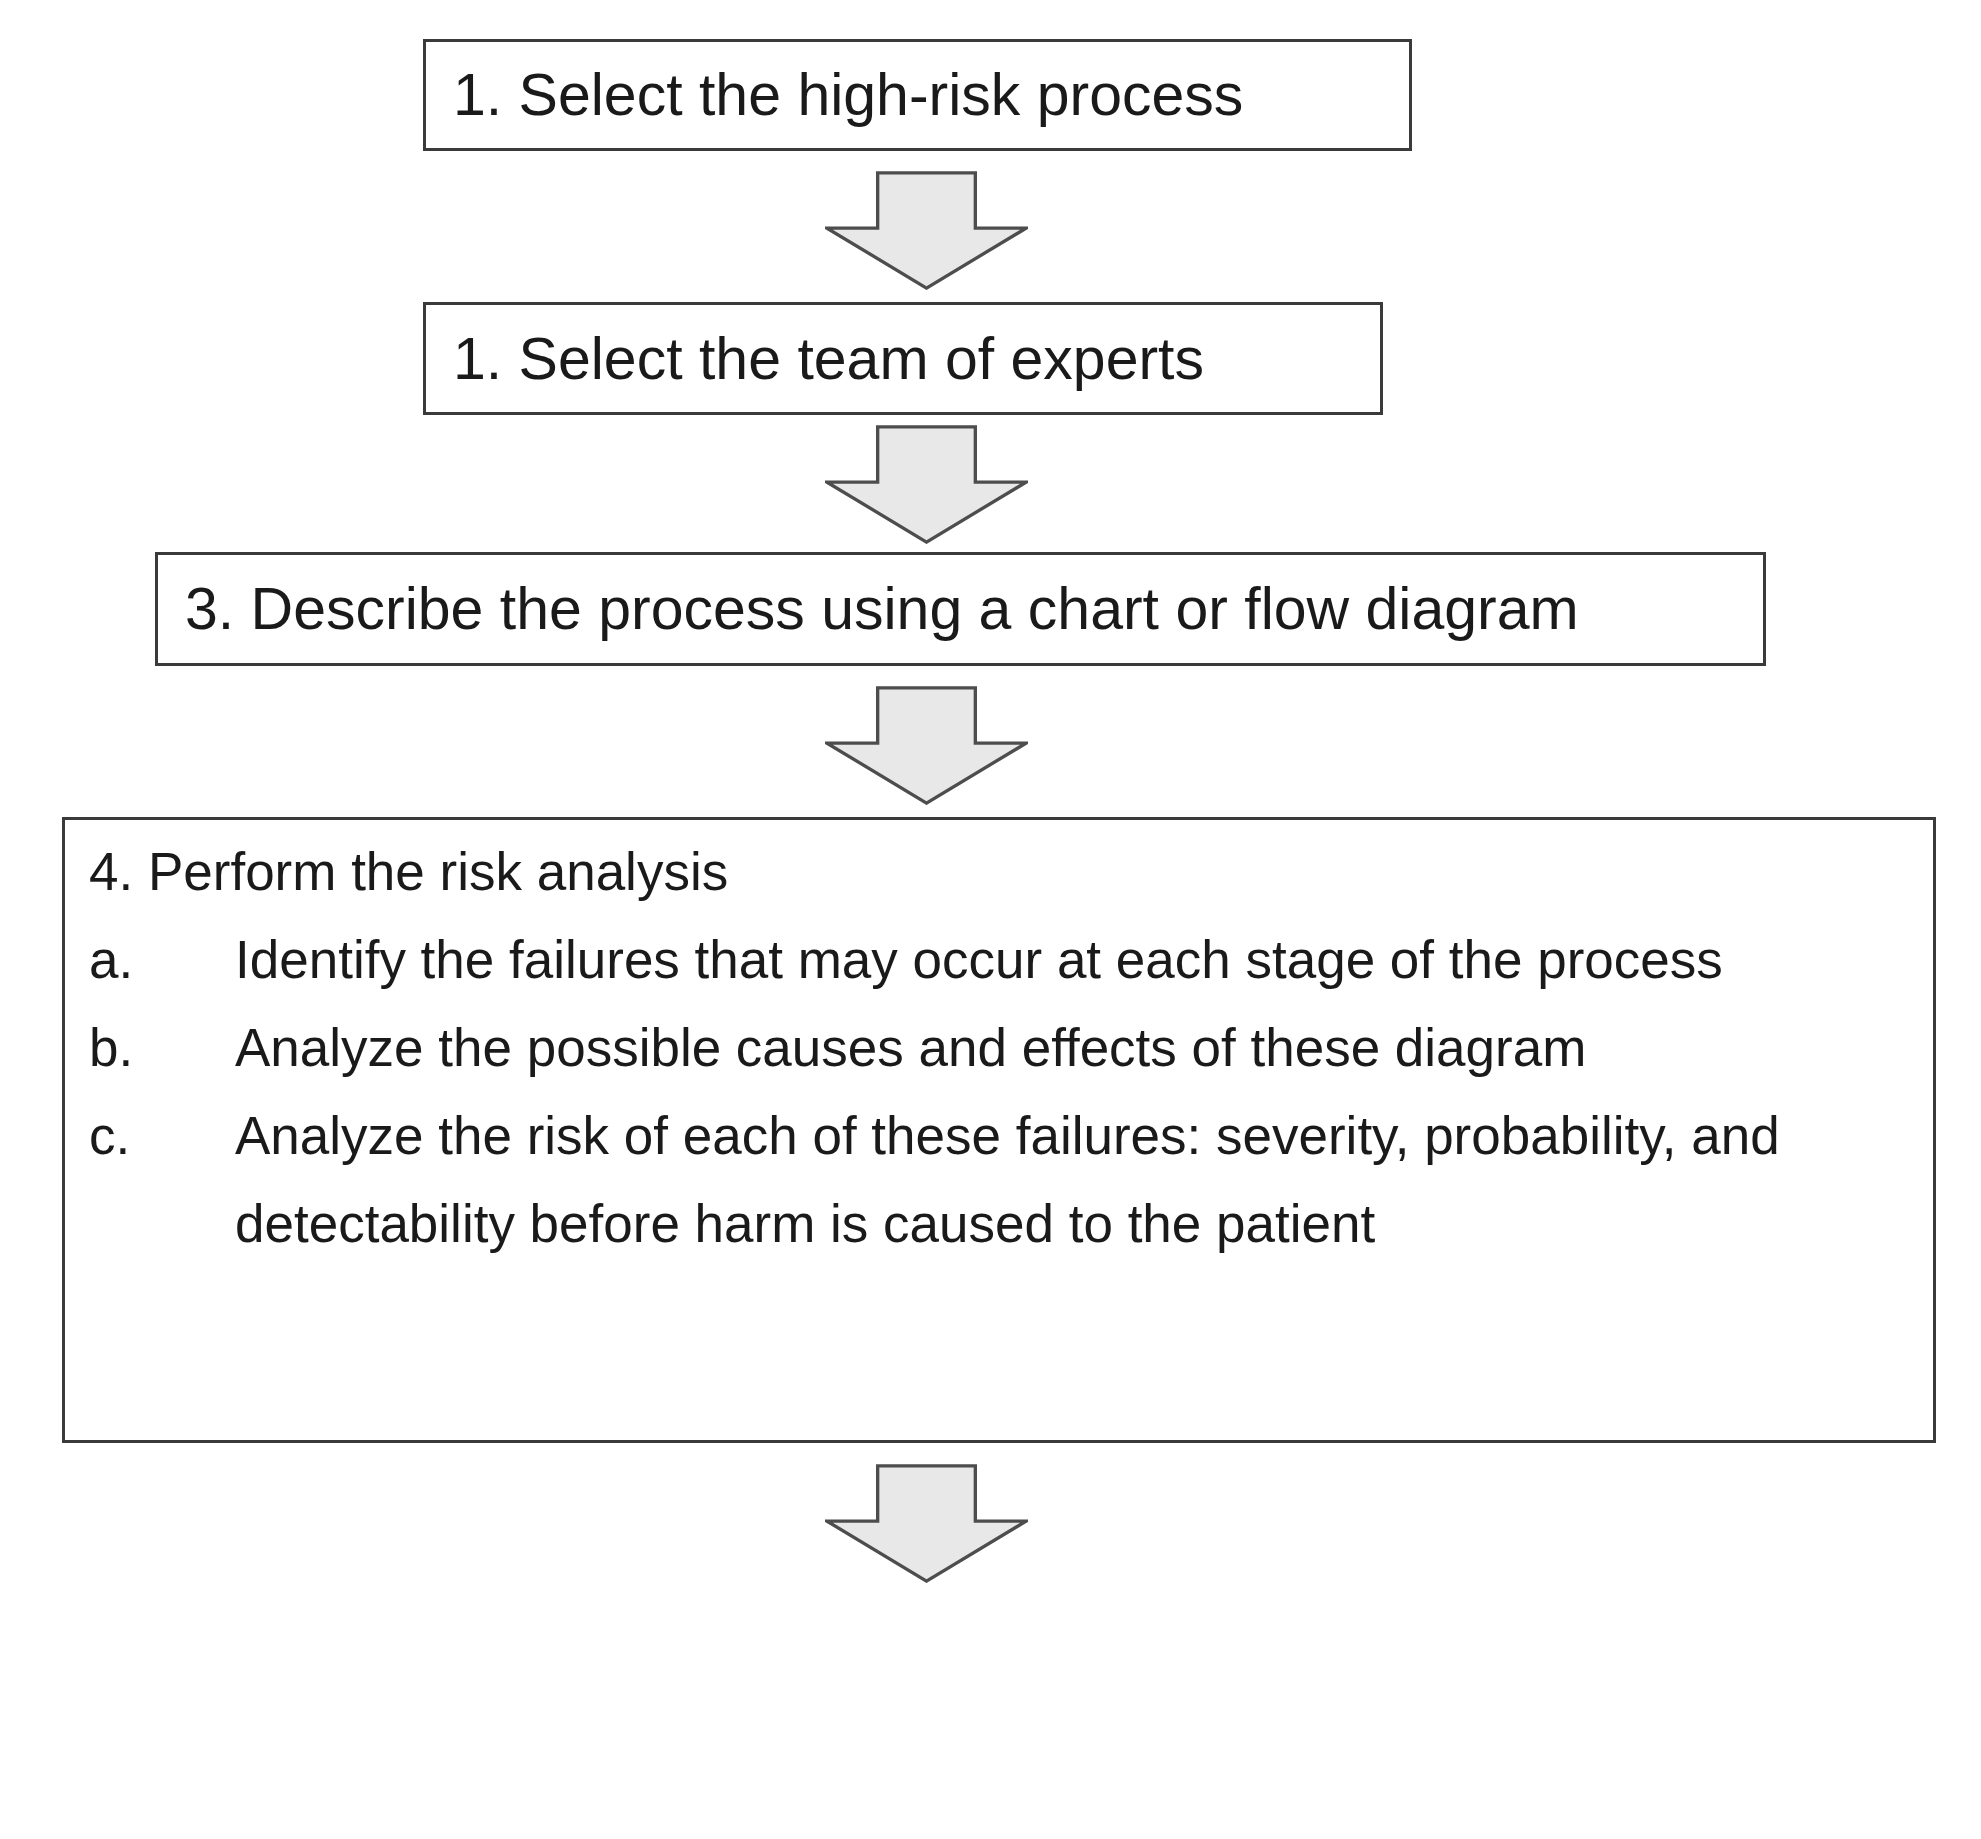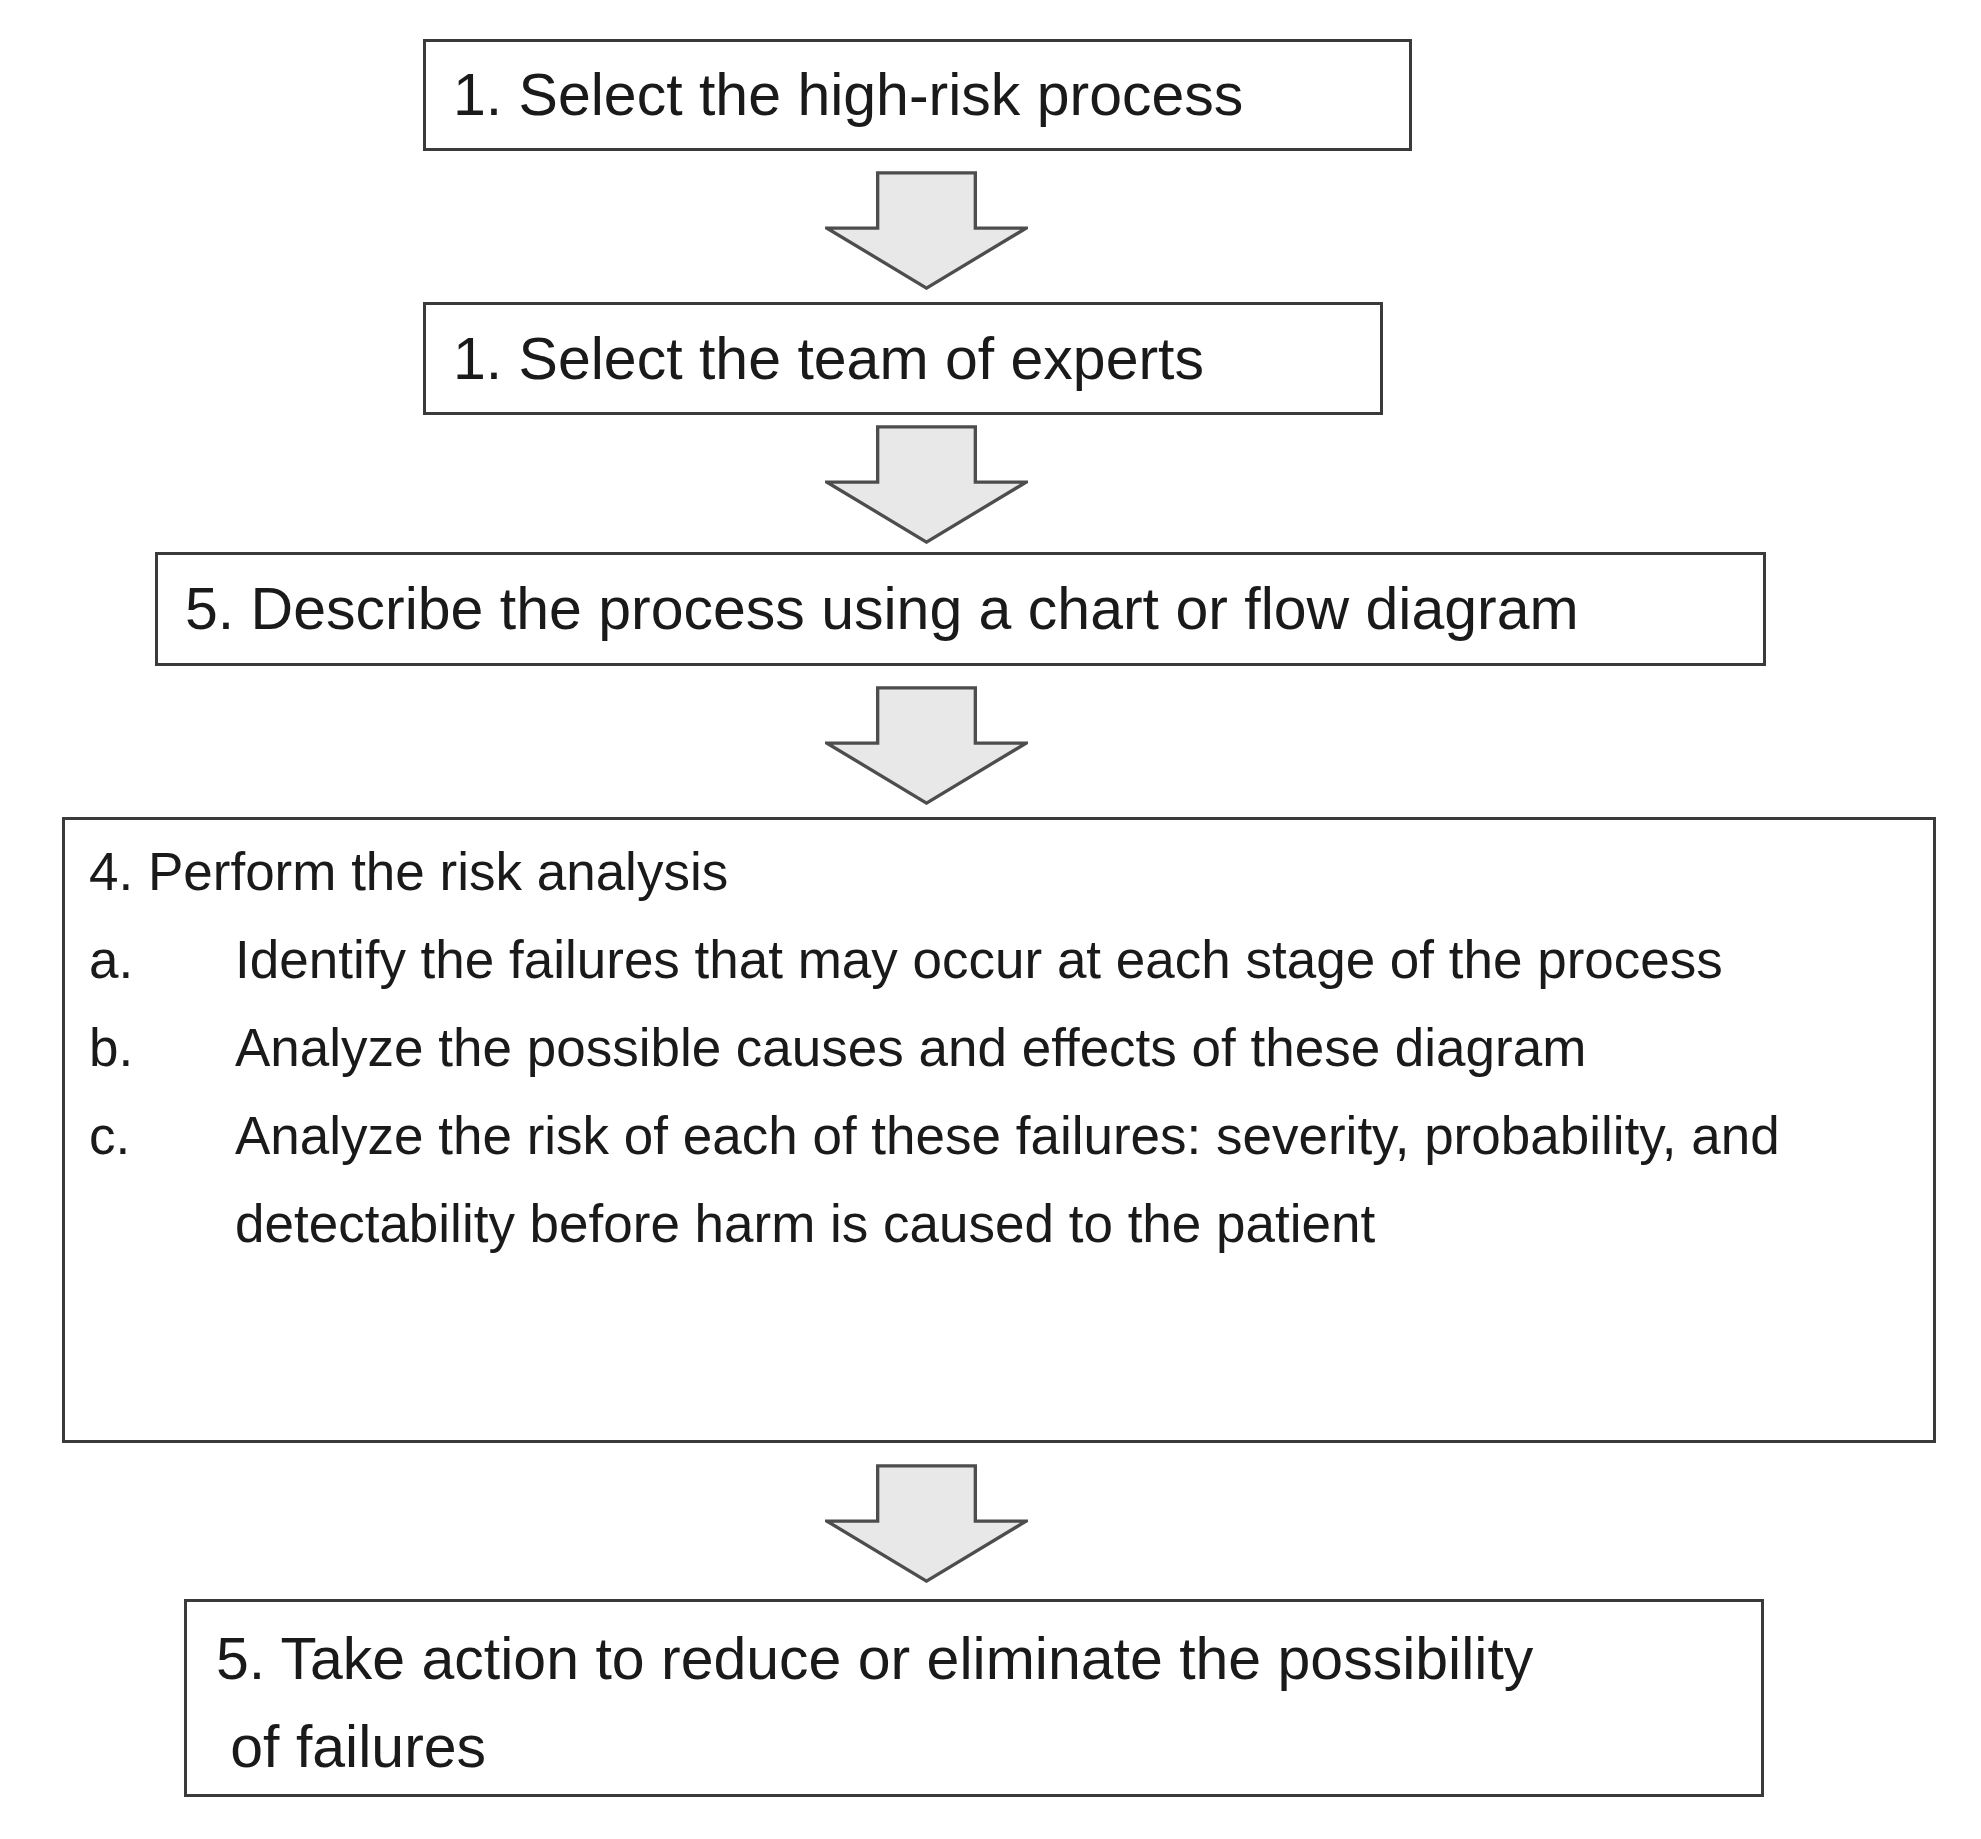--- a/index.html
+++ b/index.html
@@ -86,21 +86,21 @@
     <div class="center-label">1. Select the team of experts</div>
   </div>
 
   <div class="arrow" id="arrow2">
     <svg viewBox="0 0 212 125" preserveAspectRatio="none" aria-hidden="true">
       <polygon points="55,2 157,2 157,60 210,60 106,123 2,60 55,60"></polygon>
     </svg>
   </div>
 
   <div class="box" id="box3">
-    <div class="center-label">5. Describe the process using a chart or flow diagram</div>
+    <div class="center-label">3. Describe the process using a chart or flow diagram</div>
   </div>
 
   <div class="arrow" id="arrow3">
     <svg viewBox="0 0 212 125" preserveAspectRatio="none" aria-hidden="true">
       <polygon points="55,2 157,2 157,60 210,60 106,123 2,60 55,60"></polygon>
     </svg>
   </div>
 
   <div class="box" id="box4">
     <div>4. Perform the risk analysis</div>
@@ -117,19 +117,15 @@
       <span class="itext">Analyze the risk of each of these failures: severity, probability, and detectability before harm is caused to the patient</span>
     </div>
   </div>
 
   <div class="arrow" id="arrow4">
     <svg viewBox="0 0 212 125" preserveAspectRatio="none" aria-hidden="true">
       <polygon points="55,2 157,2 157,60 210,60 106,123 2,60 55,60"></polygon>
     </svg>
   </div>
 
-  <div class="box" id="box5">
-    <div>5. Take action to reduce or eliminate the possibility</div>
-    <div class="line2">of failures</div>
-  </div>
 
 </div>
 
 
 </body></html>

